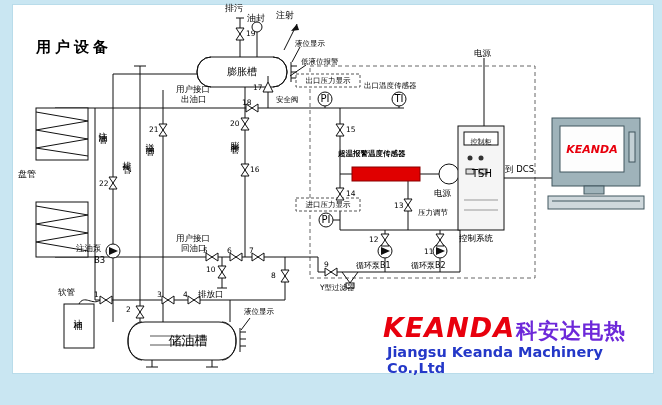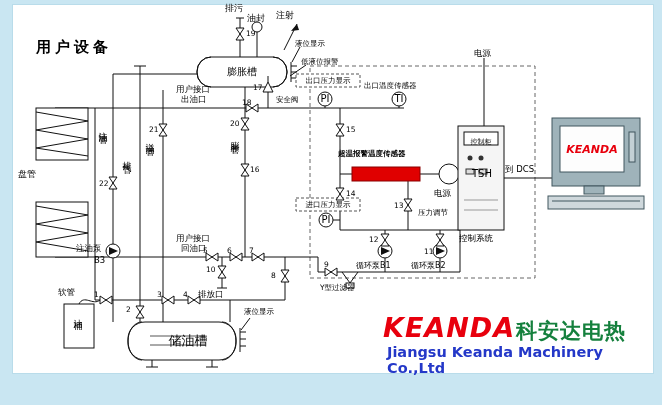--- a/index.html
+++ b/index.html
@@ -9,21 +9,21 @@
   svg.pipes{position:absolute;left:0;top:0;}
   .lbl{position:absolute;font-size:8.5px;color:#000;white-space:nowrap;line-height:1;}
   .lbl-v{writing-mode:vertical-rl;text-orientation:upright;letter-spacing:2px;font-size:9px;}
   .num{position:absolute;font-size:7.5px;color:#000;line-height:1;}
   .title{font-size:15px;font-weight:bold;letter-spacing:4px;}
   .small{font-size:7.5px;}
   .tiny{font-size:10px;}
   .boxlbl{display:flex;align-items:center;justify-content:center;text-align:center;}
   .bold{font-weight:bold;}
   .brand-logo{position:absolute;left:383px;top:312px;font-size:27px;font-weight:800;font-style:italic;color:#e8000d;letter-spacing:1px;}
-  .brand-cn{position:absolute;left:516px;top:317px;font-size:21px;font-weight:bold;color:#15803d;letter-spacing:1px;}
+  .brand-cn{position:absolute;left:516px;top:317px;font-size:21px;font-weight:bold;color:#6d28d9;letter-spacing:1px;}
   .brand-co{position:absolute;left:387px;top:344px;font-size:14.5px;font-weight:bold;color:#2438c8;}
   .note{position:absolute;left:262px;top:378px;font-size:11px;font-weight:bold;color:#111;}
   .monitor-screen-text{position:absolute;left:560px;top:126px;width:64px;height:46px;display:flex;align-items:center;justify-content:center;color:#e8000d;font-weight:800;font-size:11px;font-style:italic;}
 </style>
 </head>
 <body>
 
 <div class="stage">
   <div class="paper"></div>
 

